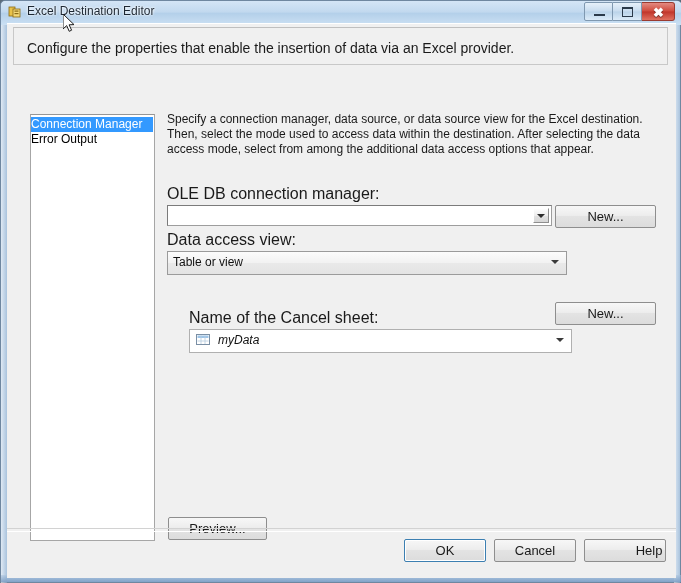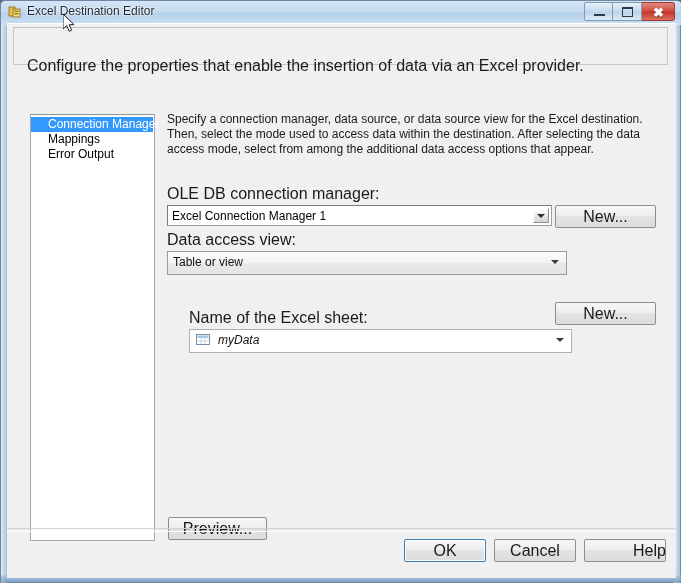--- a/index.html
+++ b/index.html
@@ -117,40 +117,40 @@
   #header-panel {
     position: absolute;
     left: 6px; top: 3px;
     width: 655px; height: 38px;
     box-sizing: border-box;
     background: #f0f0f0;
     border: 1px solid #c8c8c8;
     border-top-color: #bfbfbf;
   }
   #header-text {
-    position: absolute; left: 13px; top: 29px;
-    font-size: 16px; color: #1a1a1a;
+    position: absolute; left: 13px; top: 12px;
+    font-size: 14px; color: #1a1a1a;
     white-space: nowrap;
   }
 
   
   #nav-list {
     position: absolute;
     left: 23px; top: 90px;
     width: 125px; height: 427px;
     box-sizing: border-box;
     background: #ffffff;
     border: 1px solid #a6a6a6;
     border-top-color: #969696;
     padding: 2px 0 0 0;
   }
   .nav-item {
     height: 15px;
     line-height: 15px;
-    padding-left: 17px;
+    padding-left: 0;
     font-size: 12px;
     color: #000;
     white-space: nowrap;
     cursor: default;
   }
   .nav-item.selected {
     background: #3399ff;
     color: #ffffff;
     margin-right: 1px;
   }
@@ -237,21 +237,21 @@
   }
   #sheet-combo .combo-text { left: 28px; }
 
   
   .btn {
     position: absolute;
     box-sizing: border-box;
     background: linear-gradient(to bottom, #f7f7f7 0%, #ededed 45%, #e3e3e3 50%, #dcdcdc 100%);
     border: 1px solid #8e8e8e;
     border-radius: 2px;
-    font-size: 16px;
+    font-size: 13px;
     color: #1a1a1a;
     text-align: center;
     cursor: default;
     font-family: "Liberation Sans", sans-serif;
   }
   .btn span { display: block; }
 
   #btn-new-1 { left: 548px; top: 181px; width: 101px; height: 23px; line-height: 21px; }
   #btn-new-2 { left: 548px; top: 278px; width: 101px; height: 23px; line-height: 21px; }
   #btn-preview { left: 161px; top: 493px; width: 99px; height: 23px; line-height: 21px; }
@@ -315,48 +315,44 @@
 
     <div id="header-panel">
       <div id="header-text">Configure the properties that enable the insertion of data via an Excel provider.</div>
     </div>
 
     <div id="nav-list">
       <div class="nav-item selected">
         <span>Connection Manager</span>
       </div>
       <div class="nav-item">
-        <span>Mappings</span>
-      </div>
-      <div class="nav-item">
         <span>Error Output</span>
       </div>
     </div>
 
     <div id="content">
 
       <div id="desc-text">Specify a connection manager, data source, or data source view for the Excel destination. Then, select the mode used to access data within the destination. After selecting the data access mode, select from among the additional data access options that appear.</div>
 
       <div class="field-label" style="left:0; top:73px;">OLE DB connection manager:</div>
 
       <div id="cm-combo">
-        <div id="cm-combo-text">Excel Connection Manager 1</div>
         <div id="cm-combo-button">
           <div class="arrow-down" id="cm-arrow"></div>
         </div>
       </div>
 
       <div class="field-label" style="left:0; top:119px;">Data access view:</div>
 
       <div class="flat-combo" id="dam-combo">
         <div class="combo-text">Table or view</div>
         <div class="arrow-down"></div>
       </div>
 
-      <div class="field-label" style="left:22px; top:197px;">Name of the Excel sheet:</div>
+      <div class="field-label" style="left:22px; top:197px;">Name of the Cancel sheet:</div>
 
       <div class="flat-combo" id="sheet-combo">
         <svg id="sheet-icon" viewBox="0 0 15 14" xmlns="http://www.w3.org/2000/svg">
           <rect x="0.5" y="1.5" width="13" height="10" fill="#ffffff" stroke="#7a8fa5" stroke-width="1"></rect>
           <rect x="1.5" y="2.5" width="11" height="2.5" fill="#9fc5e8"></rect>
           <line x1="5" y1="2.5" x2="5" y2="11" stroke="#b6cbde" stroke-width="0.8"></line>
           <line x1="9" y1="2.5" x2="9" y2="11" stroke="#b6cbde" stroke-width="0.8"></line>
           <line x1="1.5" y1="8" x2="12.5" y2="8" stroke="#b6cbde" stroke-width="0.8"></line>
         </svg>
         <div class="combo-text">myData</div>

